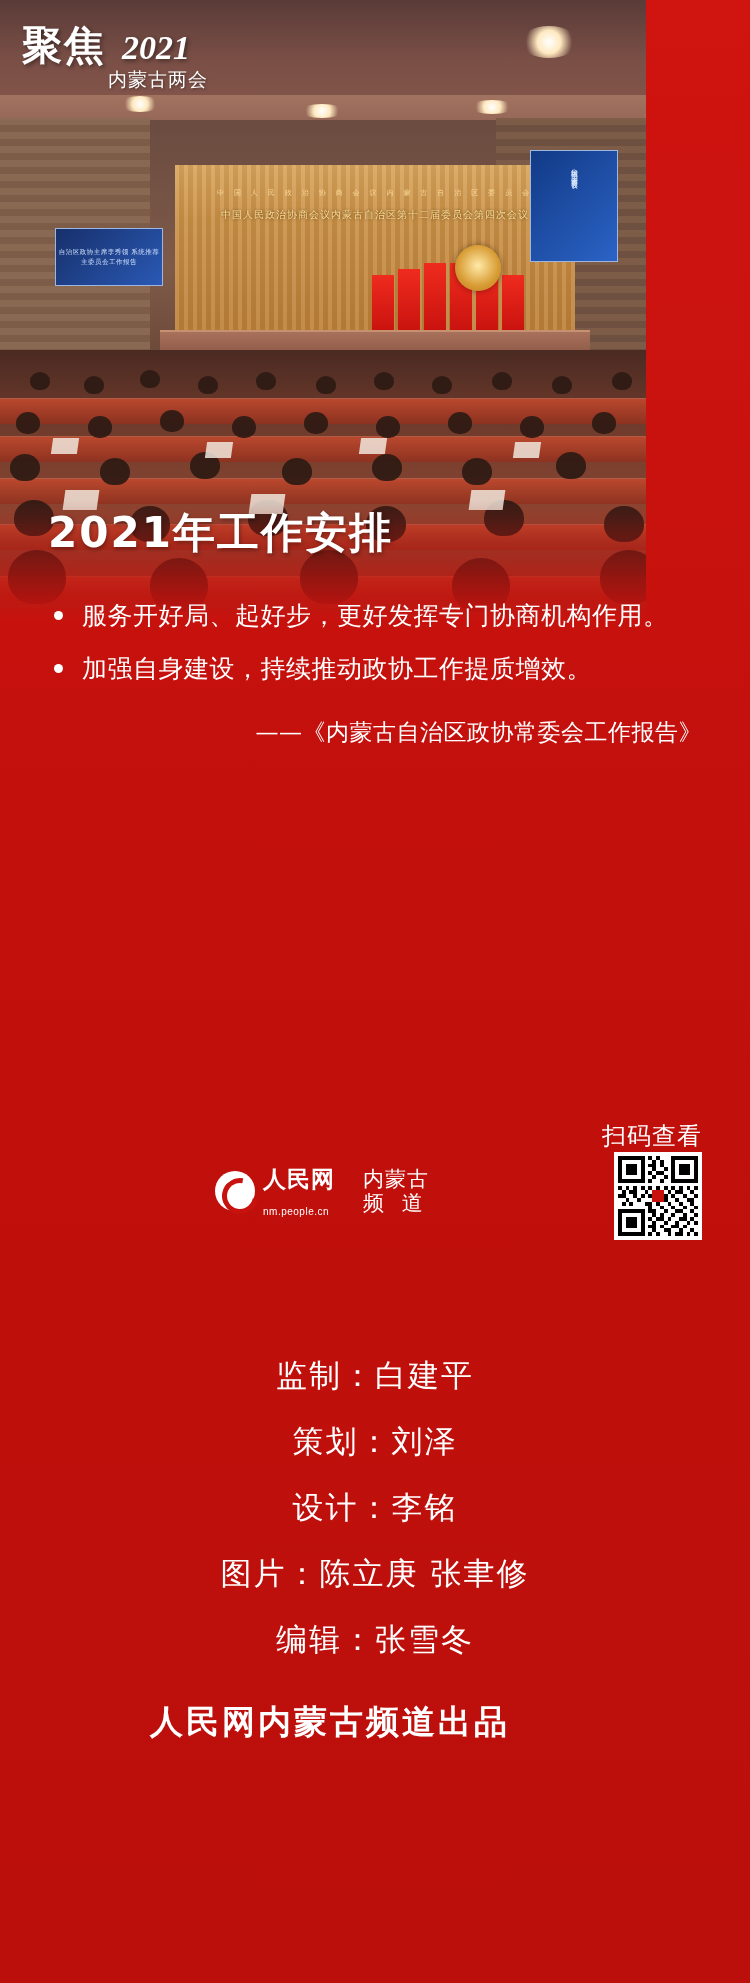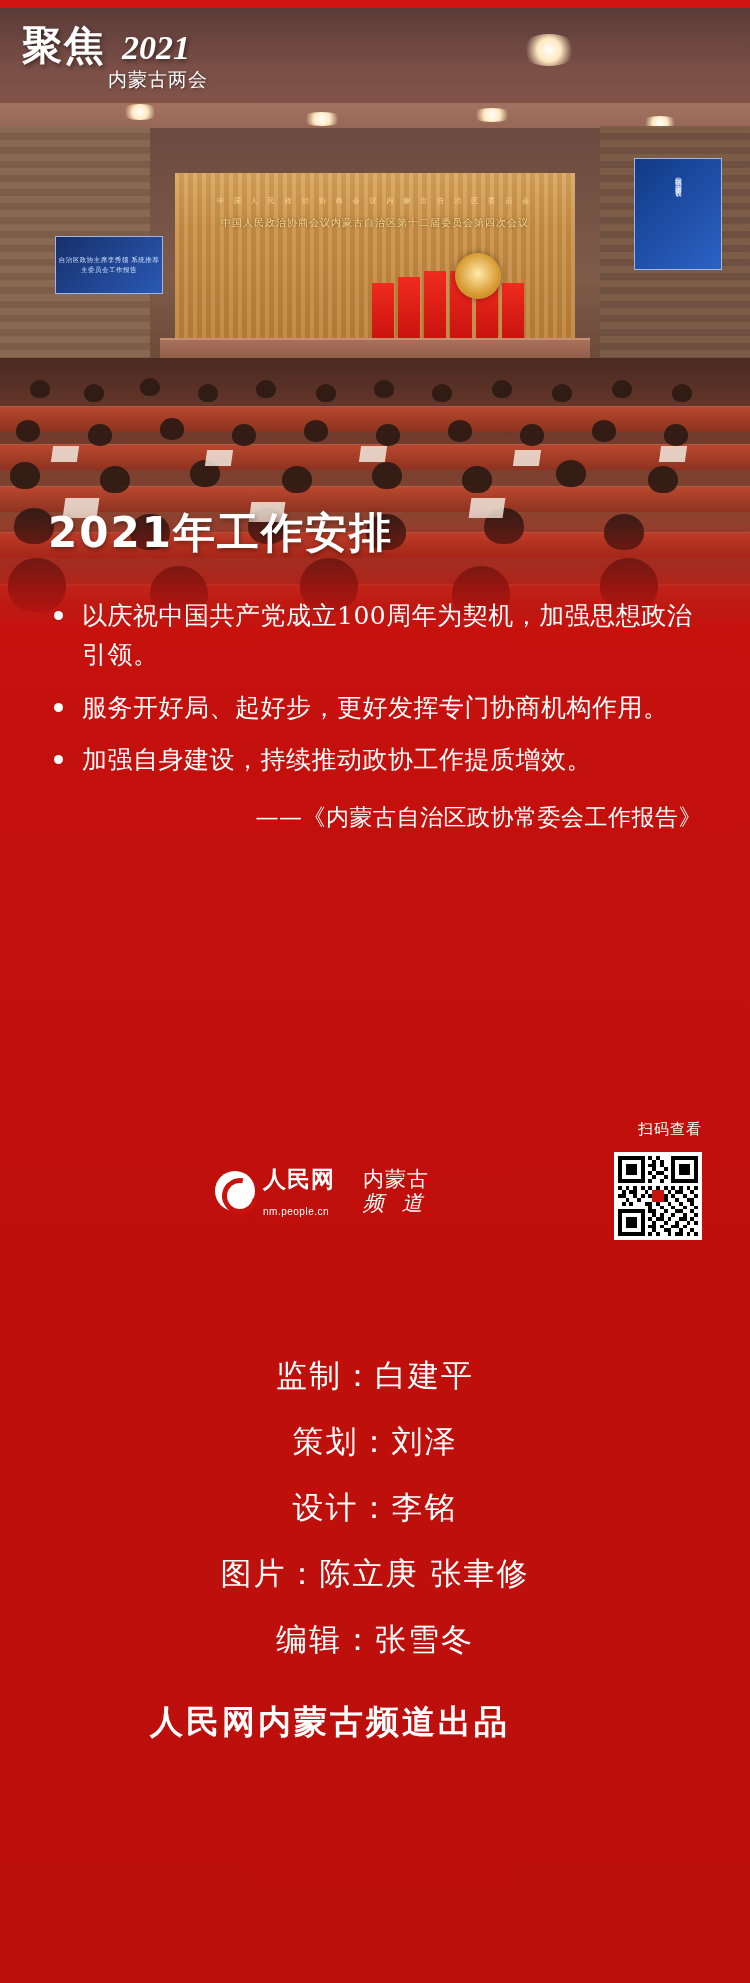--- a/index.html
+++ b/index.html
@@ -12,22 +12,22 @@
     position: relative;
     width: 750px;
     height: 1983px;
     overflow: hidden;
     background: linear-gradient(180deg, #d01410 0%, #c2100c 45%, #bb0f0b 100%);
   }
 
   
   .photo {
     position: absolute;
-    top: 8px; left: 0;
-    width: 750px;
+    top: 0; left: 0;
+    width: 646px;
     height: 620px;
     overflow: hidden;
     background: #2b1a18;
   }
   
   .ceiling {
     position: absolute; top: 0; left: 0; width: 750px; height: 150px;
     background: linear-gradient(180deg,#5a3b38 0%, #7a4f46 40%, #8d5b50 100%);
   }
   .ceiling:after{
@@ -179,35 +179,35 @@
     padding-left:34px;
     font-family:"DejaVu Serif", serif;
     letter-spacing:.5px;
   }
   ul.points li:before {
     content:"";
     position:absolute; left:6px; top:14px;
     width:9px; height:9px; background:#fff; border-radius:50%;
   }
   .source {
-    margin-top:22px;
+    margin-top:28px;
     text-align:right;
     font-size:23px;
     font-family:"DejaVu Serif", serif;
     letter-spacing:.5px;
   }
 
   
   .qrrow {
     position:absolute; top:1160px; left:0; width:750px; z-index:5;
     padding:0 48px;
   }
   .qr-label {
     position:absolute; right:48px; top:-40px;
-    color:#fff; font-size:15px; letter-spacing:1px;
+    color:#fff; font-size:24px; letter-spacing:1px;
     font-family:"DejaVu Sans", sans-serif;
   }
   .qr {
     position:absolute; right:48px; top:-8px;
     width:88px; height:88px; background:#fff; padding:4px;
   }
   .qr canvas, .qr .grid {
     width:80px; height:80px; display:block;
   }
   .pl-logo {
@@ -220,21 +220,21 @@
   }
   .pl-mark:before{
     content:""; position:absolute; left:7px; top:7px; width:26px; height:26px;
     border-radius:50%; border:5px solid #c8120e; border-right-color:transparent;
     transform: rotate(-35deg);
   }
   .pl-text .pl-cn { font-size:23px; color:#fff; font-weight:bold; letter-spacing:1px; }
   .pl-text .pl-en { font-size:10px; color:#fff; letter-spacing:.5px; margin-top:11px;}
   .pl-right { margin-left:20px; color:#fff; }
   .pl-right .r1{ font-size:21px; line-height:1.1; letter-spacing:1px;}
-  .pl-right .r2{ font-size:21px; line-height:1.1; letter-spacing:6px;font-style:italic;}
+  .pl-right .r2{ font-size:21px; line-height:1.1; letter-spacing:6px;}
 
   
   .credits {
     position:absolute; top:1355px; left:0; width:750px; z-index:5;
     text-align:center; color:#fff;
     font-family:"DejaVu Sans", sans-serif;
   }
   .credits .line {
     font-size:31px; letter-spacing:2px; margin-bottom:24px;
   }
@@ -354,21 +354,20 @@
   </div>
 
   <div class="toplogo">
     <span class="l1">聚焦</span><span class="l2">2021</span>
     <span class="l3">内蒙古两会</span>
   </div>
 
   <div class="content">
     <h1 class="headline">2021年工作安排</h1>
     <ul class="points">
-      <li>以庆祝中国共产党成立100周年为契机，加强思想政治引领。</li>
       <li>服务开好局、起好步，更好发挥专门协商机构作用。</li>
       <li>加强自身建设，持续推动政协工作提质增效。</li>
     </ul>
     <div class="source">——《内蒙古自治区政协常委会工作报告》</div>
   </div>
 
   <div class="qrrow">
     <div class="qr-label">扫码查看</div>
     <div class="qr">
       <svg class="grid" viewBox="0 0 21 21" shape-rendering="crispEdges">

